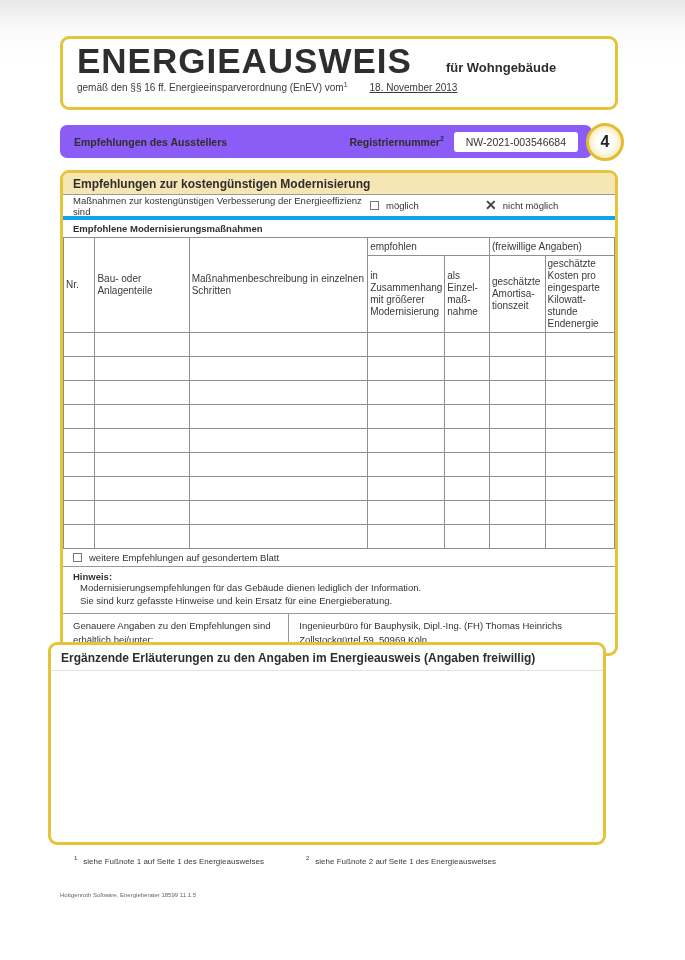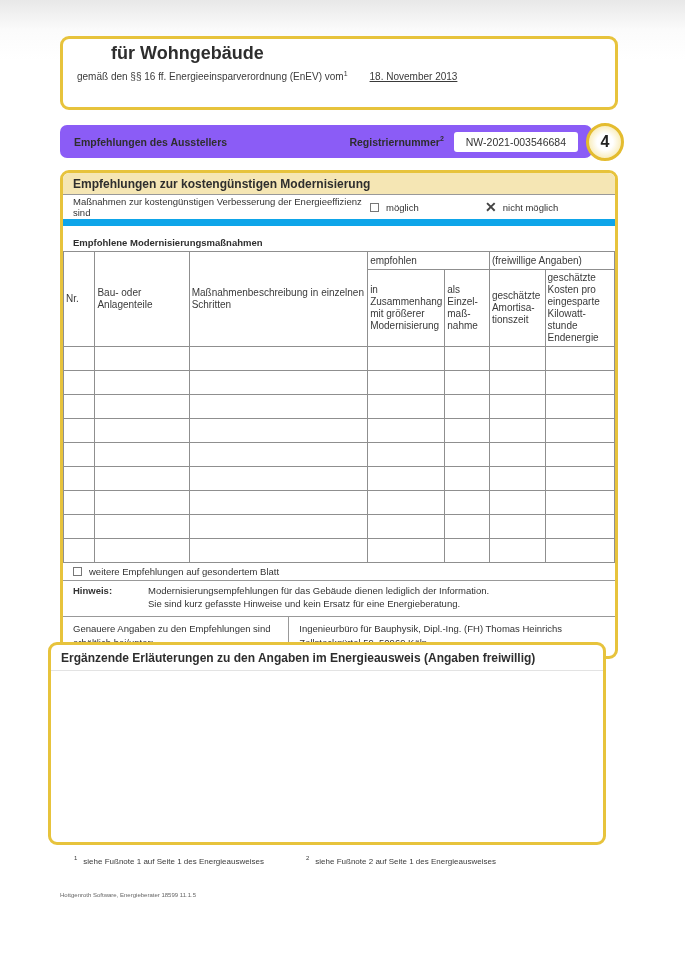--- a/index.html
+++ b/index.html
@@ -9,61 +9,61 @@
     color:#333;
     background: linear-gradient(#e8e8e8, #fbfbfb 30px, #fff 60px);
     width:685px; height:960px; overflow:hidden; position:relative;
   }
   .gold-box { border:3px solid #e7c33c; border-radius:9px; background:#fff; }
 
   
   .header-box { position:absolute; left:60px; top:36px; width:558px; height:74px; padding:4px 14px 6px; }
   .title-line { display:flex; align-items:flex-end; }
   .main-title { font-size:35px; font-weight:bold; color:#2e2e2e; letter-spacing:1px; line-height:1.05; }
-  .sub-title { font-size:18px; font-weight:bold; color:#2e2e2e; margin-left:34px; margin-bottom:5px; }
+  .sub-title { font-size:13px; font-weight:bold; color:#2e2e2e; margin-left:34px; margin-bottom:5px; }
   .law-line { font-size:10px; color:#3a3a3a; margin-top:1px; }
   .law-line sup { font-size:7px; }
   .law-date { margin-left:22px;text-decoration:underline; }
 
   
   .issuer-bar { position:absolute; left:60px; top:125px; width:532px; height:33px;
     background:#8b5cf6; border-radius:7px; display:flex; align-items:center; padding:0 14px; }
   .issuer-title { font-size:10.5px; font-weight:bold; color:#2e2e2e; flex:1; }
   .registry-label { font-size:10.5px; font-weight:bold; color:#2e2e2e; margin-right:10px; }
   .registry-label sup { font-size:7px; }
   .registry-box { background:#fff; border-radius:3px; padding:4px 12px; font-size:10.5px; color:#333; }
   .page-circle { position:absolute; left:586px; top:123px; width:38px; height:38px; border-radius:50%;
     border:3px solid #e4bc2f; background:radial-gradient(circle, #ffffff 35%, #f7e7a6 85%);
     display:flex; align-items:center; justify-content:center; font-size:16px; font-weight:bold; color:#222; }
 
   
   .main-box { position:absolute; left:60px; top:170px; width:558px; overflow:hidden; }
   .section-title { background:#f5e6b4; border-bottom:1px solid #999; padding:4px 10px 3px;
     font-size:12px; font-weight:bold; color:#2e2e2e; }
-  .statement-row { display:flex; align-items:center; border-bottom:7px solid #0ea5e9;
-    font-size:9.5px; padding:3px 10px; height:31px; }
+  .statement-row { display:flex; align-items:center; border-bottom:4px solid #0ea5e9;
+    font-size:9.5px; padding:3px 10px; height:25px; }
   .statement-text { flex:1; }
   .opt { display:flex; align-items:center; }
   .opt-possible { width:115px; }
   .opt-notpossible { width:120px; }
   .cbx { display:inline-block; width:9px; height:9px; border:1px solid #777; margin-right:7px; background:#fff; }
   .xmark { font-size:14px; font-weight:bold; color:#444; margin-right:6px; line-height:9px; }
-  .subtable-title { font-size:9.5px; font-weight:bold; color:#2e2e2e; padding:3px 10px; height:17px;margin-top:8px; }
+  .subtable-title { font-size:9.5px; font-weight:bold; color:#2e2e2e; padding:3px 10px; height:17px; }
 
   table.meas { width:100%; border-collapse:collapse; table-layout:fixed; }
   table.meas th, table.meas td { border:1px solid #8f8f8f; font-weight:normal; }
   table.meas th { font-size:10px; line-height:1.2; color:#3a3a3a; text-align:left; vertical-align:middle; padding:2px 2px; }
   table.meas thead tr.group th { height:18px; }
   table.meas thead tr.subs th { height:54px; }
   table.meas tbody td { height:24px; }
   col.c-nr { width:5.7%; } col.c-comp { width:17.1%; } col.c-desc { width:32.4%; }
   col.c-ctx { width:14.0%; } col.c-single { width:8.1%; } col.c-amort { width:10.1%; } col.c-cost { width:12.6%; }
 
   .further-row { display:flex; align-items:center; font-size:9.5px; padding:3px 10px; height:18px; border-bottom:1px solid #999; }
-  .note-row { display:flex; font-size:9.5px; padding:4px 10px 5px; border-bottom:1px solid #999; }
+  .note-row { display:flex; font-size:9.5px; padding:4px 10px 5px; border-bottom:1px solid #999;flex-direction:column; }
   .note-label { font-weight:bold; width:68px; flex:none; }
   .note-lines div { margin-bottom:2px;padding-left:7px; }
   .details-row { display:flex; font-size:9.5px; }
   .details-left { width:41%; padding:5px 10px; border-right:1px solid #999; line-height:1.5; }
   .details-right { flex:1; padding:5px 10px; line-height:1.5; }
 
   
   .supp-box { position:absolute; left:48px; top:642px; width:558px; height:203px; }
   .supp-title { font-size:12px; font-weight:bold; color:#2e2e2e; padding:6px 10px 5px; border-bottom:1px solid #e3e3e3; }
 
@@ -71,20 +71,21 @@
   .footnotes { position:absolute; left:74px; top:855px; font-size:8px; color:#3a3a3a; display:flex; }
   .footnotes sup { font-size:6px; margin-right:6px; }
   .fn1 { width:232px; }
   .software-note { position:absolute; left:60px; top:892px; font-size:6px; color:#666; }
 </style>
 </head>
 <body>
 
 <div class="header-box gold-box">
   <div class="title-line">
+    <span class="main-title">ENERGIEAUSWEIS</span>
     <span class="sub-title">für Wohngebäude</span>
   </div>
   <div class="law-line">
     <span>gemäß den §§ 16 ff. Energieeinsparverordnung (EnEV) vom</span><sup>1</sup><span class="law-date">18. November 2013</span>
   </div>
 </div>
 
 <div class="issuer-bar">
   <span class="issuer-title">Empfehlungen des Ausstellers</span>
   <span class="registry-label"><span>Registriernummer</span><sup>2</sup></span>

